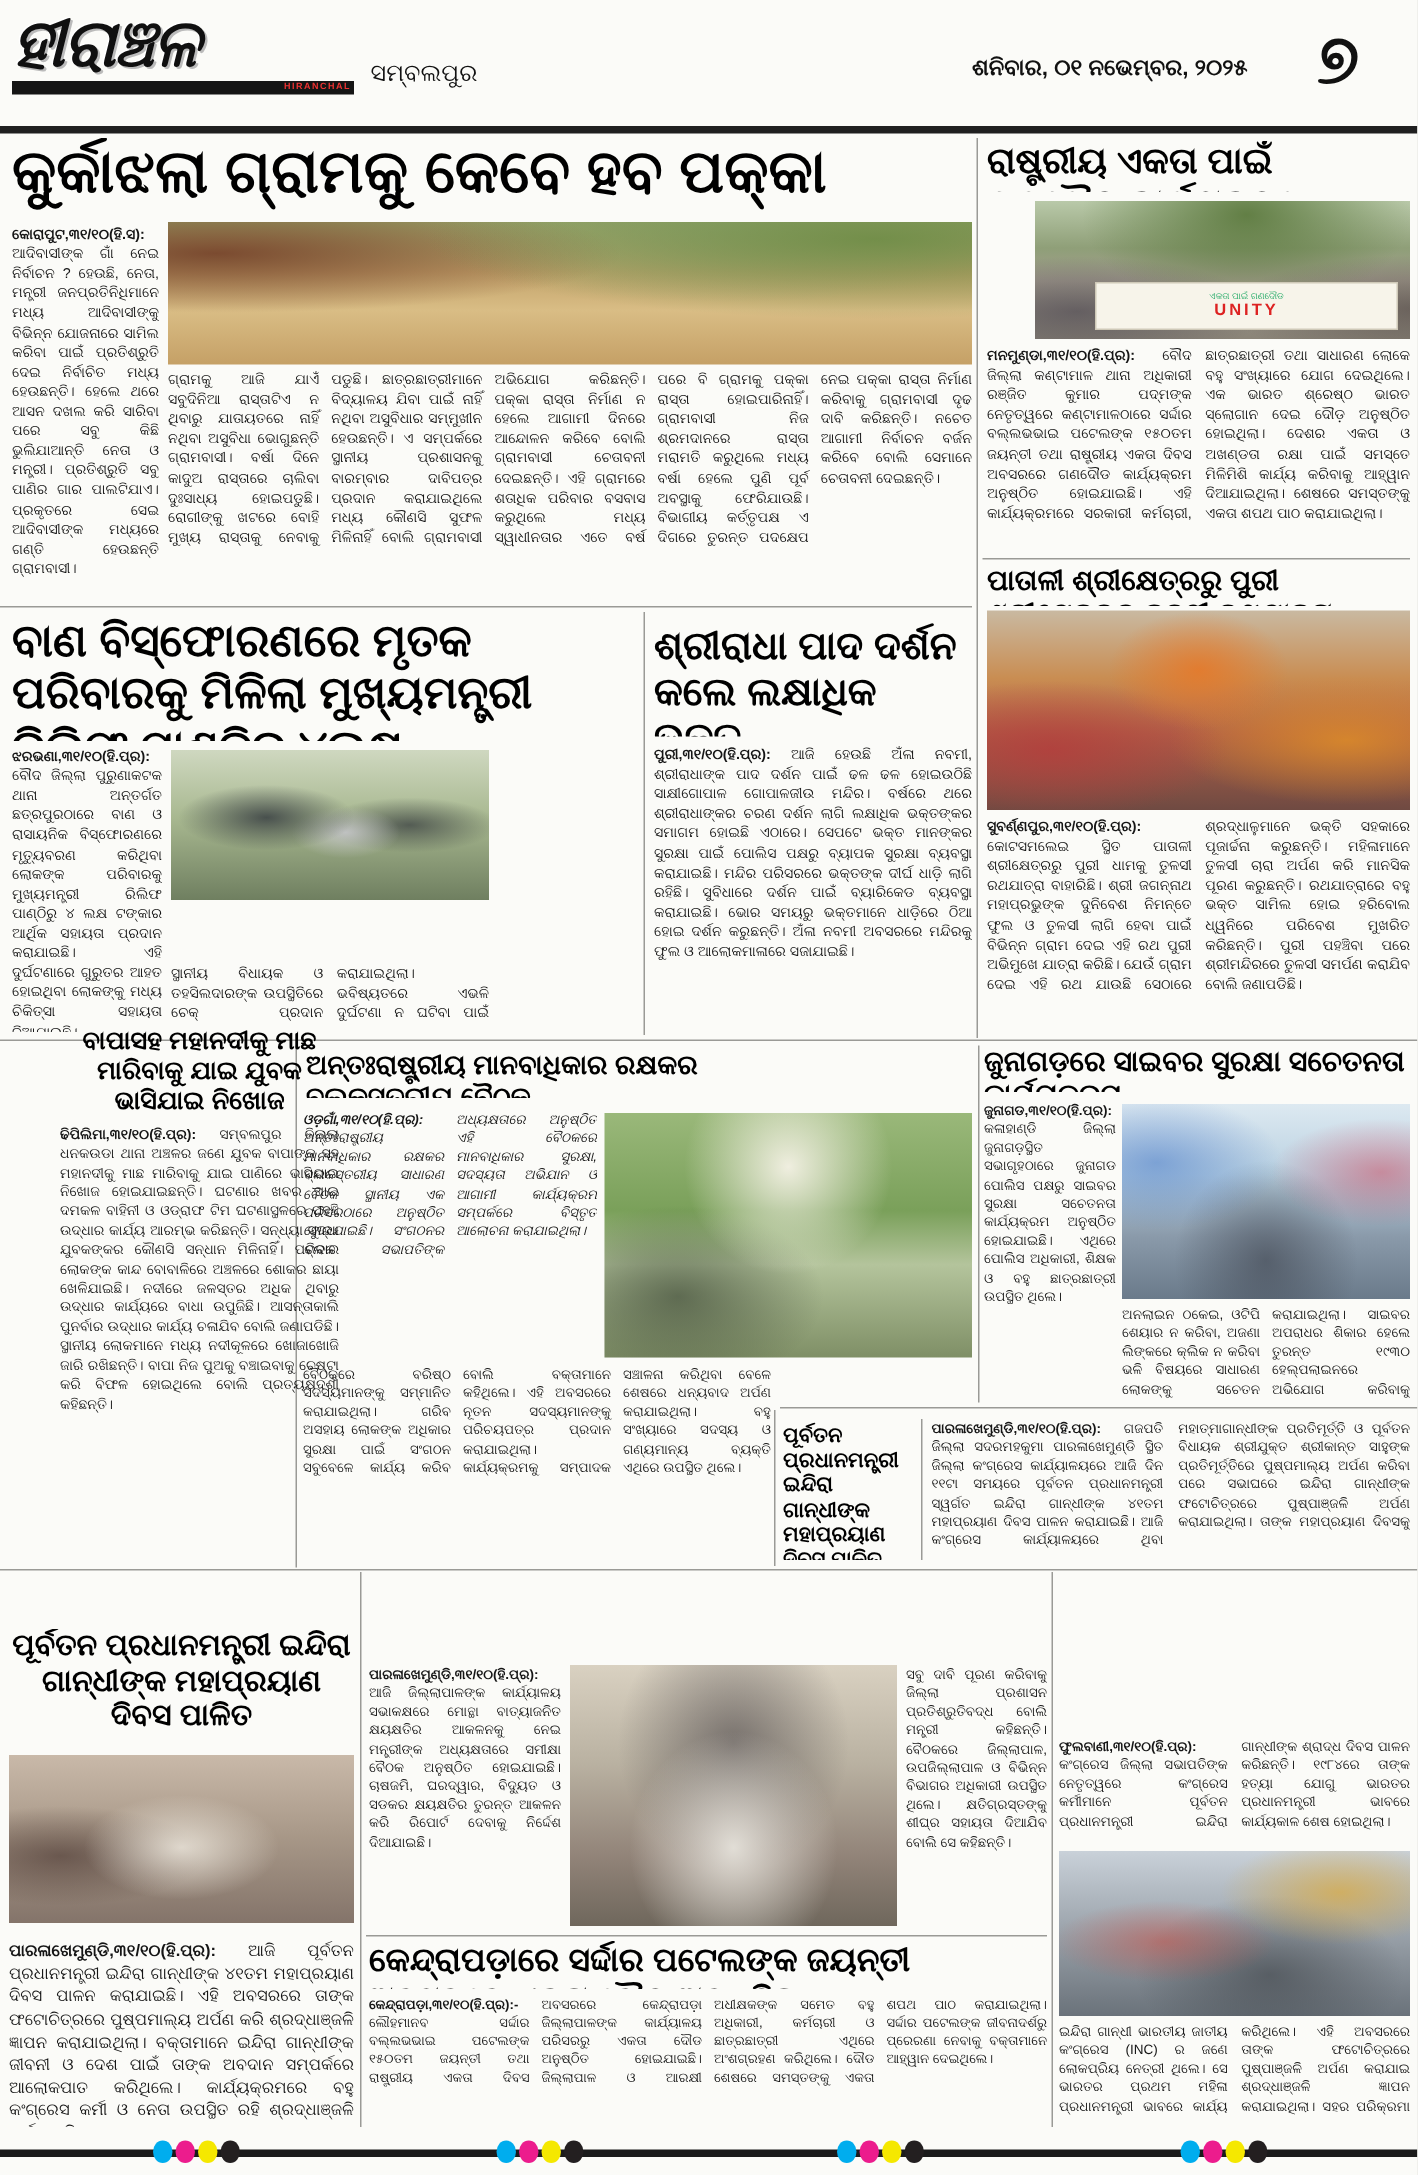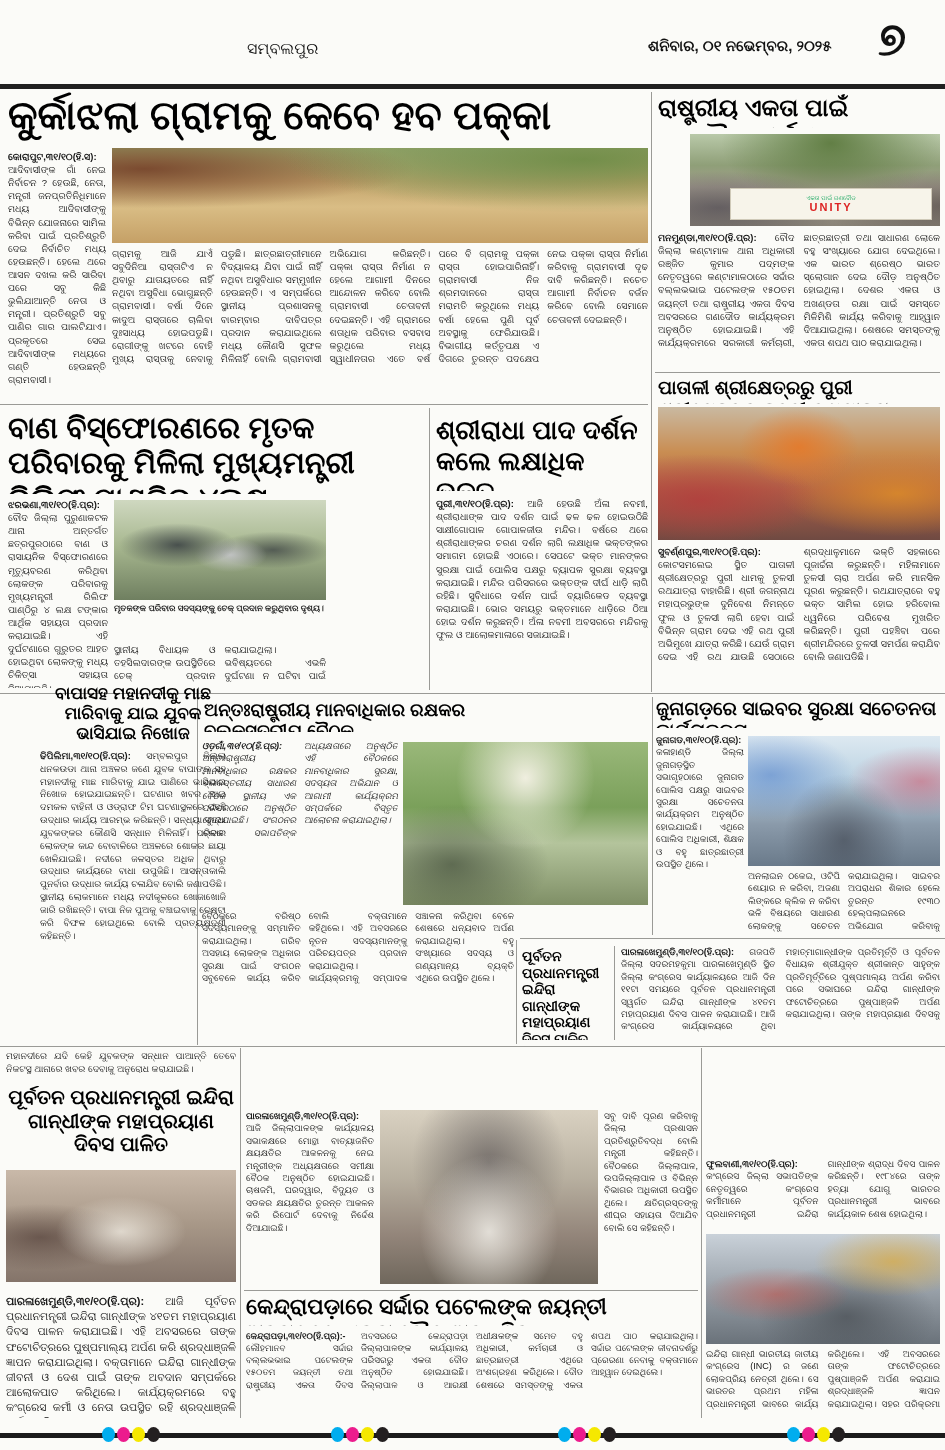--- a/index.html
+++ b/index.html
@@ -74,20 +74,26 @@
   
   .footbar{position:absolute;left:0;top:1433px;width:945px;height:5px;background:#1b1b1b;}
   .regdots{position:absolute;top:1427px;display:flex;}
   .regdots i{display:block;width:13px;height:15px;border-radius:50%;margin-right:2px;}
 </style>
 </head>
 <body>
 
 <div class="page">
 
+  <div class="abs" style="left:8px;top:8px;width:228px;height:72px;">
+    <div class="logo-text">ହୀରାଞ୍ଚଳ</div>
+    <div class="logo-bar">
+      <span class="logo-sub">HIRANCHAL</span>
+    </div>
+  </div>
   <div class="abs" style="left:247px;top:40px;width:90px;height:22px;font-size:16px;">ସମ୍ବଲପୁର</div>
   <div class="abs" style="left:648px;top:37px;width:215px;height:22px;font-size:15px;font-weight:bold;">ଶନିବାର, ୦୧ ନଭେମ୍ବର, ୨୦୨୫</div>
   <div class="abs" style="left:878px;top:12px;width:58px;height:64px;font-size:46px;font-weight:bold;">୭</div>
   <div class="abs" style="left:0;top:84px;width:945px;height:5px;background:#202020;"></div>
 
   <div class="abs" style="left:8px;top:92px;width:640px;height:310px;">
     <div class="hl abs" style="left:0;top:0;width:640px;height:54px;font-size:40px;">କୁର୍କାଝଲା  ଗ୍ରାମକୁ କେବେ ହବ ପକ୍କା ରାସ୍ତା</div>
     <div class="photo ph-road" style="left:104px;top:56px;width:536px;height:95px;"></div>
     <div class="body abs" style="left:0;top:58px;width:98px;height:250px;">
       <p><strong class="dl">କୋରାପୁଟ,୩୧/୧୦(ହି.ସ):</strong><span>ଆଦିବାସୀଙ୍କ ଗାଁ ନେଇ ନିର୍ବାଚନ ? ହେଉଛି, ନେତା, ମନ୍ତ୍ରୀ ଜନପ୍ରତିନିଧିମାନେ ମଧ୍ୟ ଆଦିବାସୀଙ୍କୁ ବିଭିନ୍ନ ଯୋଜନାରେ ସାମିଲ କରିବା ପାଇଁ ପ୍ରତିଶ୍ରୁତି ଦେଇ ନିର୍ବାଚିତ ମଧ୍ୟ ହେଉଛନ୍ତି। ହେଲେ ଥରେ ଆସନ ଦଖଲ କରି ସାରିବା ପରେ ସବୁ କିଛି ଭୁଲିଯାଆନ୍ତି ନେତା ଓ ମନ୍ତ୍ରୀ। ପ୍ରତିଶ୍ରୁତି ସବୁ ପାଣିର ଗାର ପାଲଟିଯାଏ। ପ୍ରକୃତରେ ସେଇ ଆଦିବାସୀଙ୍କ ମଧ୍ୟରେ ଗଣ୍ତି ହେଉଛନ୍ତି ଗ୍ରାମବାସୀ।</span></p>
@@ -121,21 +127,20 @@
       <p><strong class="dl">ସୁବର୍ଣ୍ଣପୁର,୩୧/୧୦(ହି.ପ୍ର):</strong><span>କୋଟସମଲେଇ ସ୍ଥିତ ପାତାଳୀ ଶ୍ରୀକ୍ଷେତ୍ରରୁ ପୁରୀ ଧାମକୁ ତୁଳସୀ ରଥଯାତ୍ରା ବାହାରିଛି। ଶ୍ରୀ ଜଗନ୍ନାଥ ମହାପ୍ରଭୁଙ୍କ ଦୁନିବେଶ ନିମନ୍ତେ ଫୁଲ ଓ ତୁଳସୀ ଲାଗି ହେବା ପାଇଁ ବିଭିନ୍ନ ଗ୍ରାମ ଦେଇ ଏହି ରଥ ପୁରୀ ଅଭିମୁଖେ ଯାତ୍ରା କରିଛି। ଯେଉଁ ଗ୍ରାମ ଦେଇ ଏହି ରଥ ଯାଉଛି ସେଠାରେ ଶ୍ରଦ୍ଧାଳୁମାନେ ଭକ୍ତି ସହକାରେ ପୂଜାର୍ଚ୍ଚନା କରୁଛନ୍ତି। ମହିଳାମାନେ ତୁଳସୀ ଚାରା ଅର୍ପଣ କରି ମାନସିକ ପୂରଣ କରୁଛନ୍ତି। ରଥଯାତ୍ରାରେ ବହୁ ଭକ୍ତ ସାମିଲ ହୋଇ ହରିବୋଲ ଧ୍ୱନିରେ ପରିବେଶ ମୁଖରିତ କରିଛନ୍ତି। ପୁରୀ ପହଞ୍ଚିବା ପରେ ଶ୍ରୀମନ୍ଦିରରେ ତୁଳସୀ ସମର୍ପଣ କରାଯିବ ବୋଲି ଜଣାପଡିଛି।</span></p>
     </div>
   </div>
 
   <div class="abs" style="left:8px;top:410px;width:417px;height:280px;">
     <div class="hl abs" style="left:0;top:0;width:417px;height:84px;font-size:30px;">ବାଣ ବିସ୍ଫୋରଣରେ ମୃତକ ପରିବାରକୁ ମିଳିଲା ମୁଖ୍ୟମନ୍ତ୍ରୀ ରିଲିଫ ପାଣ୍ଡିରୁ ୪ଲକ୍ଷ</div>
     <div class="body abs" style="left:0;top:88px;width:100px;height:190px;">
       <p><strong class="dl">ଝରଭଣା,୩୧/୧୦(ହି.ପ୍ର):</strong><span>ବୌଦ ଜିଲ୍ଲା ପୁରୁଣାକଟକ ଥାନା ଅନ୍ତର୍ଗତ ଛତ୍ରପୁରଠାରେ ବାଣ ଓ ରାସାୟନିକ ବିସ୍ଫୋରଣରେ ମୃତ୍ୟୁବରଣ କରିଥିବା ଲୋକଙ୍କ ପରିବାରକୁ ମୁଖ୍ୟମନ୍ତ୍ରୀ ରିଲିଫ ପାଣ୍ଠିରୁ ୪ ଲକ୍ଷ ଟଙ୍କାର ଆର୍ଥିକ ସହାୟତା ପ୍ରଦାନ କରାଯାଇଛି। ଏହି ଦୁର୍ଘଟଣାରେ ଗୁରୁତର ଆହତ ହୋଇଥିବା ଲୋକଙ୍କୁ ମଧ୍ୟ ଚିକିତ୍ସା ସହାୟତା ଦିଆଯାଇଛି।</span></p>
     </div>
     <div class="photo ph-cheque" style="left:106px;top:90px;width:212px;height:100px;"></div>
-    <div class="caption abs" style="left:106px;top:193px;width:212px;height:38px;">ମୃତକଙ୍କ ପରିବାର ସଦସ୍ୟଙ୍କୁ ଚେକ୍ ପ୍ରଦାନ କରୁଥିବାର ଦୃଶ୍ୟ।</div>
     <div class="body abs" style="left:106px;top:233px;width:212px;height:46px;column-count:2;column-gap:9px;">
       <p>ସ୍ଥାନୀୟ ବିଧାୟକ ଓ ତହସିଲଦାରଙ୍କ ଉପସ୍ଥିତିରେ ଚେକ୍ ପ୍ରଦାନ କରାଯାଇଥିଲା। ଭବିଷ୍ୟତରେ ଏଭଳି ଦୁର୍ଘଟଣା ନ ଘଟିବା ପାଇଁ ସଚେତନତା ସୃଷ୍ଟି କରାଯିବ ବୋଲି ପ୍ରଶାସନ ପକ୍ଷରୁ କୁହାଯାଇଛି।</p>
     </div>
   </div>
 
   <div class="rule-v" style="left:429px;top:408px;height:282px;"></div>
 
   <div class="abs" style="left:436px;top:415px;width:212px;height:275px;">
     <div class="hl abs" style="left:0;top:0;width:212px;height:76px;font-size:26px;">ଶ୍ରୀରାଧା ପାଦ ଦର୍ଶନ କଲେ ଲକ୍ଷାଧିକ ଭକ୍ତ</div>
     <div class="body abs" style="left:0;top:82px;width:212px;height:190px;">
@@ -184,23 +189,20 @@
     <div class="body abs" style="left:99px;top:2px;width:319px;height:96px;column-count:2;column-gap:10px;font-size:9px;">
       <p><strong class="dl">ପାରଳାଖେମୁଣ୍ଡି,୩୧/୧୦(ହି.ପ୍ର):</strong><span>ଗଜପତି ଜିଲ୍ଲା ସଦରମହକୁମା ପାରଳାଖେମୁଣ୍ଡି ସ୍ଥିତ ଜିଲ୍ଲା କଂଗ୍ରେସ କାର୍ଯ୍ୟାଳୟରେ ଆଜି ଦିନ ୧୧ଟା ସମୟରେ ପୂର୍ବତନ ପ୍ରଧାନମନ୍ତ୍ରୀ ସ୍ୱର୍ଗତ ଇନ୍ଦିରା ଗାନ୍ଧୀଙ୍କ ୪୧ତମ ମହାପ୍ରୟାଣ ଦିବସ ପାଳନ କରାଯାଇଛି। ଆଜି କଂଗ୍ରେସ କାର୍ଯ୍ୟାଳୟରେ ଥିବା ମହାତ୍ମାଗାନ୍ଧୀଙ୍କ ପ୍ରତିମୂର୍ତ୍ତି ଓ ପୂର୍ବତନ ବିଧାୟକ ଶ୍ରୀଯୁକ୍ତ ଶ୍ରୀକାନ୍ତ ସାହୁଙ୍କ ପ୍ରତିମୂର୍ତ୍ତିରେ ପୁଷ୍ପମାଲ୍ୟ ଅର୍ପଣ କରିବା ପରେ ସଭାଘରେ ଇନ୍ଦିରା ଗାନ୍ଧୀଙ୍କ ଫଟୋଚିତ୍ରରେ ପୁଷ୍ପାଞ୍ଜଳି ଅର୍ପଣ କରାଯାଇଥିଲା। ତାଙ୍କ ମହାପ୍ରୟାଣ ଦିବସକୁ ଭକ୍ତି ଓ ଶ୍ରଦ୍ଧାର ସହ ପାଳନ କରାଯାଇଥିଲା।</span></p>
     </div>
   </div>
 
   <div class="rule-h" style="left:0;top:1046px;width:945px;"></div>
   <div class="rule-v" style="left:240px;top:1048px;height:370px;"></div>
   <div class="rule-v" style="left:701px;top:1048px;height:370px;"></div>
 
   <div class="abs" style="left:6px;top:1050px;width:230px;height:368px;">
-    <div class="body abs" style="left:0;top:0;width:230px;height:32px;font-size:9.3px;">
-      <p>ମହାନଦୀରେ ଯଦି କେହି ଯୁବକଙ୍କ ସନ୍ଧାନ ପାଆନ୍ତି ତେବେ ନିକଟସ୍ଥ ଥାନାରେ ଖବର ଦେବାକୁ ଅନୁରୋଧ କରାଯାଇଛି।</p>
-    </div>
     <div class="hl abs" style="left:0;top:36px;width:230px;height:80px;font-size:20px;text-align:center;">ପୂର୍ବତନ ପ୍ରଧାନମନ୍ତ୍ରୀ ଇନ୍ଦିରା ଗାନ୍ଧୀଙ୍କ ମହାପ୍ରୟାଣ ଦିବସ ପାଳିତ</div>
     <div class="photo ph-indira" style="left:0;top:120px;width:230px;height:112px;"></div>
     <div class="body abs" style="left:0;top:244px;width:230px;height:130px;font-size:11px;">
       <p><strong class="dl">ପାରଳାଖେମୁଣ୍ଡି,୩୧/୧୦(ହି.ପ୍ର):</strong><span>ଆଜି ପୂର୍ବତନ ପ୍ରଧାନମନ୍ତ୍ରୀ ଇନ୍ଦିରା ଗାନ୍ଧୀଙ୍କ ୪୧ତମ ମହାପ୍ରୟାଣ ଦିବସ ପାଳନ କରାଯାଇଛି। ଏହି ଅବସରରେ ତାଙ୍କ ଫଟୋଚିତ୍ରରେ ପୁଷ୍ପମାଲ୍ୟ ଅର୍ପଣ କରି ଶ୍ରଦ୍ଧାଞ୍ଜଳି ଜ୍ଞାପନ କରାଯାଇଥିଲା। ବକ୍ତାମାନେ ଇନ୍ଦିରା ଗାନ୍ଧୀଙ୍କ ଜୀବନୀ ଓ ଦେଶ ପାଇଁ ତାଙ୍କ ଅବଦାନ ସମ୍ପର୍କରେ ଆଲୋକପାତ କରିଥିଲେ। କାର୍ଯ୍ୟକ୍ରମରେ ବହୁ କଂଗ୍ରେସ କର୍ମୀ ଓ ନେତା ଉପସ୍ଥିତ ରହି ଶ୍ରଦ୍ଧାଞ୍ଜଳି ଅର୍ପଣ କରିଥିଲେ।</span></p>
     </div>
   </div>
 
   <div class="abs" style="left:246px;top:1052px;width:452px;height:232px;">
     <div class="body abs" style="left:0;top:58px;width:128px;height:174px;font-size:9px;">
       <p><strong class="dl">ପାରଳାଖେମୁଣ୍ଡି,୩୧/୧୦(ହି.ପ୍ର):</strong><span>ଆଜି ଜିଲ୍ଲାପାଳଙ୍କ କାର୍ଯ୍ୟାଳୟ ସଭାକକ୍ଷରେ ମୋନ୍ଥା ବାତ୍ୟାଜନିତ କ୍ଷୟକ୍ଷତିର ଆକଳନକୁ ନେଇ ମନ୍ତ୍ରୀଙ୍କ ଅଧ୍ୟକ୍ଷତାରେ ସମୀକ୍ଷା ବୈଠକ ଅନୁଷ୍ଠିତ ହୋଇଯାଇଛି। ଚାଷଜମି, ଘରଦ୍ୱାର, ବିଦ୍ୟୁତ ଓ ସଡକର କ୍ଷୟକ୍ଷତିର ତୁରନ୍ତ ଆକଳନ କରି ରିପୋର୍ଟ ଦେବାକୁ ନିର୍ଦ୍ଦେଶ ଦିଆଯାଇଛି।</span></p>

